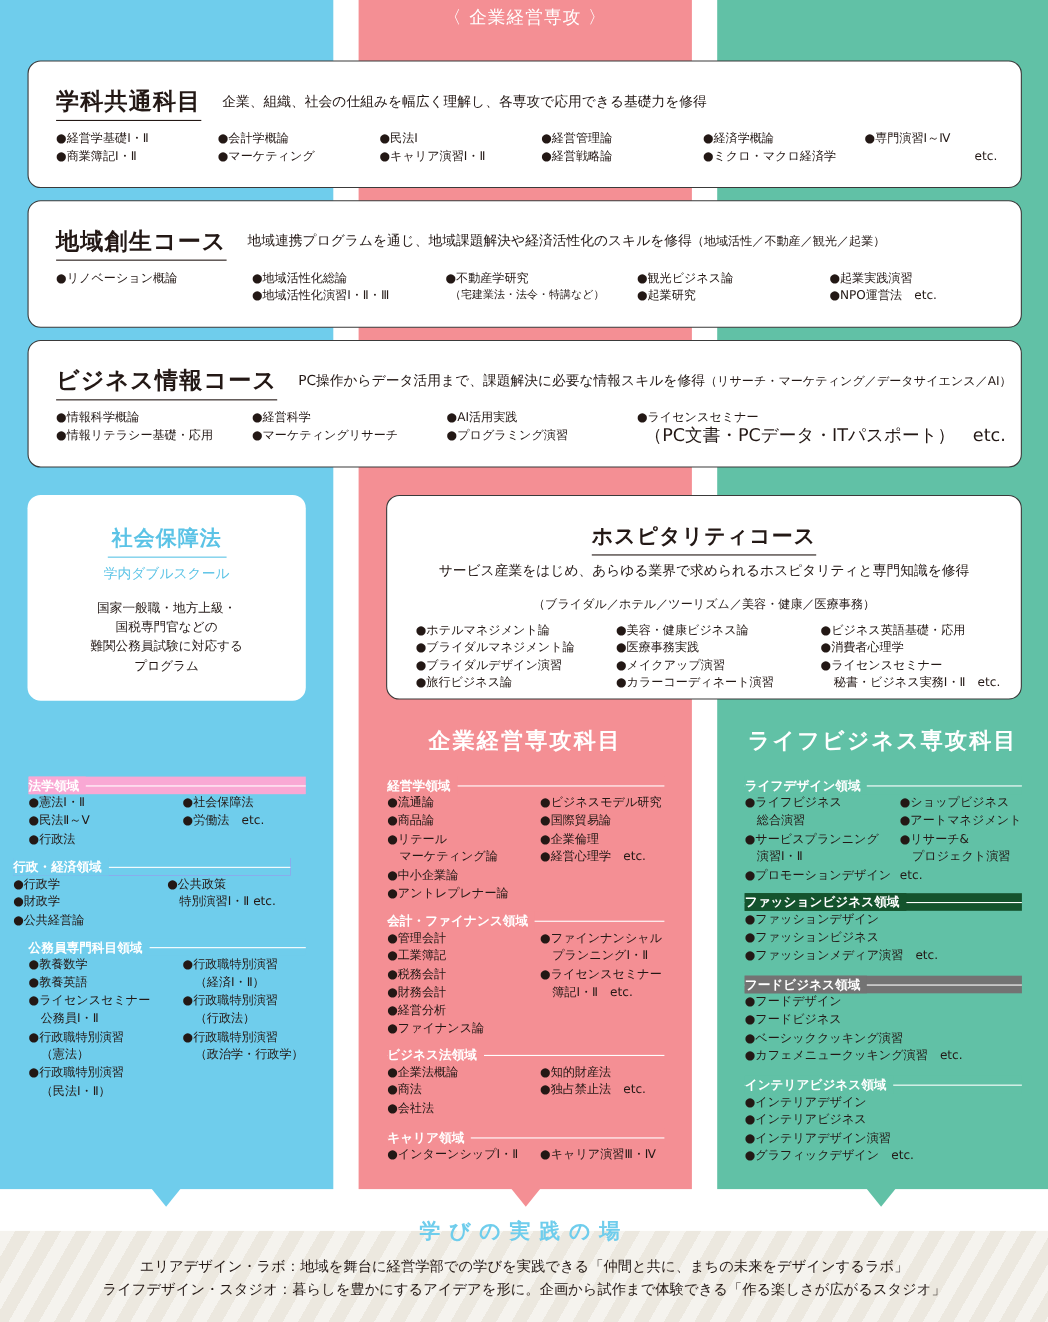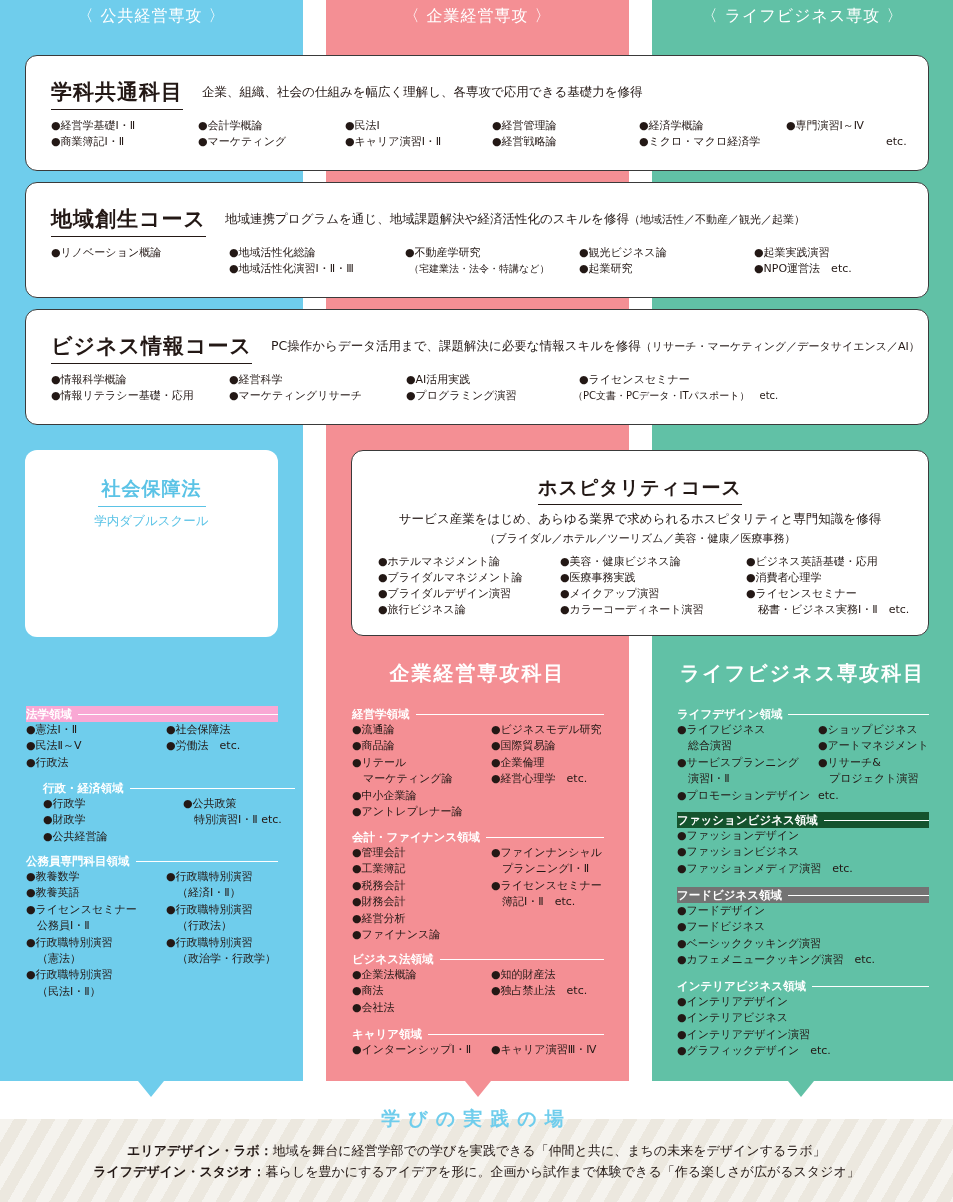--- a/index.html
+++ b/index.html
@@ -19,45 +19,43 @@
 .card .desc small{font-size:11px}
 .items{position:relative;font-size:11px;line-height:16px}
 .items span{position:absolute;white-space:nowrap}
 .koumu{position:absolute;left:25px;top:450px;width:253px;height:187px;background:#fff;border-radius:12px;text-align:center}
 .koumu .t{color:#5bc3e6;font-size:19px;font-weight:bold;margin-top:26px;display:inline-block;border-bottom:1.5px solid #5bc3e6;padding:0 4px 4px;letter-spacing:1px}
 .koumu .s{color:#5bc3e6;font-size:12.5px;margin-top:6px}
 .koumu .b{font-size:11.5px;line-height:17.5px;margin-top:14px}
 .hosp{left:351px;top:450px;width:578px;height:186px;text-align:center}
 .hosp h2{margin-top:24px;font-size:19px}
 .hosp .d1{font-size:12.5px;margin-top:6px}
-.hosp .d2{font-size:11px;margin-top:3px}
+.hosp .d2{font-size:11px;margin-top:14px}
 .major-title{position:absolute;width:100%;text-align:center;top:660px;color:#fff;font-size:20px;font-weight:bold;letter-spacing:2px}
 .field{position:absolute;left:0;width:100%}
 .field .fh{position:relative;font-size:11.5px;color:#fff;font-weight:bold;height:16px;line-height:16px}
 .field .fh::after{content:"";position:absolute;top:8px;right:0;height:1px;background:#fff}
 .field .fh .lbl{background:inherit;position:relative;z-index:1;padding-right:6px}
 .fl{position:absolute;font-size:11px;line-height:16.4px;white-space:pre-line}
 .bottom{position:absolute;left:0;top:1119px;width:953px;height:83px;background:repeating-linear-gradient(120deg,#f5f3ee 0 12px,#ece8df 12px 24px)}
 .bt-title{position:absolute;top:1106px;width:100%;text-align:center;color:#6fcdec;font-size:19px;font-weight:bold;letter-spacing:8px}
 .bt-line{position:absolute;width:100%;text-align:center;font-size:13px}
-.bt-line b{font-weight:bold}
+.bt-line b{font-weight:normal}
 </style>
 </head>
 <body>
 
 <div class="col blue">
-  <div class="col-head">〈 公共経営専攻 〉</div>
   <div class="arrow"></div>
 </div>
 <div class="col pink">
   <div class="col-head">〈 企業経営専攻 〉</div>
   <div class="arrow"></div>
 </div>
 <div class="col green">
-  <div class="col-head">〈 ライフビジネス専攻 〉</div>
   <div class="arrow"></div>
 </div>
 
 <div class="card" style="left:25px;top:55px;width:904px;height:116px;padding:22px 0 0 25px">
   <h2>学科共通科目</h2>
   <span class="desc">企業、組織、社会の仕組みを幅広く理解し、各専攻で応用できる基礎力を修得</span>
   <div class="items" style="margin-top:8px">
     <span style="left:0;top:0">●経営学基礎Ⅰ・Ⅱ</span>
     <span style="left:147px;top:0">●会計学概論</span>
     <span style="left:294px;top:0">●民法Ⅰ</span>
@@ -93,27 +91,33 @@
   <h2>ビジネス情報コース</h2>
   <span class="desc"><span>PC操作からデータ活用まで、課題解決に必要な情報スキルを修得</span><small>（リサーチ・マーケティング／データサイエンス／AI）</small></span>
   <div class="items" style="margin-top:8px">
     <span style="left:0;top:0">●情報科学概論</span>
     <span style="left:0;top:16px">●情報リテラシー基礎・応用</span>
     <span style="left:178px;top:0">●経営科学</span>
     <span style="left:178px;top:16px">●マーケティングリサーチ</span>
     <span style="left:355px;top:0">●AI活用実践</span>
     <span style="left:355px;top:16px">●プログラミング演習</span>
     <span style="left:528px;top:0">●ライセンスセミナー</span>
-    <span style="left:522px;top:16px;font-size:10px">（PC文書・PCデータ・ITパスポート）　etc.</span>
+    <span style="left:535px;top:16px;font-size:16px">（PC文書・PCデータ・ITパスポート）　etc.</span>
   </div>
 </div>
 
 <div class="koumu">
   <div class="t">社会保障法</div>
   <div class="s">学内ダブルスクール</div>
+  <div class="b">
+    <div>国家一般職・地方上級・</div>
+    <div>国税専門官などの</div>
+    <div>難関公務員試験に対応する</div>
+    <div>プログラム</div>
+  </div>
 </div>
 
 <div class="card hosp">
   <h2>ホスピタリティコース</h2>
   <div class="d1">サービス産業をはじめ、あらゆる業界で求められるホスピタリティと専門知識を修得</div>
   <div class="d2">（ブライダル／ホテル／ツーリズム／美容・健康／医療事務）</div>
   <div class="items" style="margin:8px 0 0 26px;text-align:left">
     <span style="left:0;top:0">●ホテルマネジメント論</span>
     <span style="left:0;top:16px">●ブライダルマネジメント論</span>
     <span style="left:0;top:32px">●ブライダルデザイン演習</span>
@@ -131,21 +135,21 @@
 
 <div style="position:absolute;left:0;top:0;width:303px;height:1081px">
   <div class="field" style="left:26px;width:252px;top:706px;background:#6fcdec">
     <div class="fh" style="background:#f9a8d4"><span class="lbl">法学領域</span></div>
     <div class="fl" style="left:0;top:16px">●憲法Ⅰ・Ⅱ
 ●民法Ⅱ～Ⅴ
 ●行政法</div>
     <div class="fl" style="left:140px;top:16px">●社会保障法
 ●労働法　etc.</div>
   </div>
-  <div class="field" style="left:43px;width:252px;top:780px;background:#d946ef">
+  <div class="field" style="left:12px;width:252px;top:780px;background:#d946ef">
     <div class="fh" style="background:#6fcdec"><span class="lbl">行政・経済領域</span></div>
     <div class="fl" style="left:0;top:16px">●行政学
 ●財政学
 ●公共経営論</div>
     <div class="fl" style="left:140px;top:16px">●公共政策
 　特別演習Ⅰ・Ⅱ etc.</div>
   </div>
   <div class="field" style="left:26px;width:252px;top:853px;background:#6fcdec">
     <div class="fh" style="background:#6fcdec"><span class="lbl">公務員専門科目領域</span></div>
     <div class="fl" style="left:0;top:16px">●教養数学

